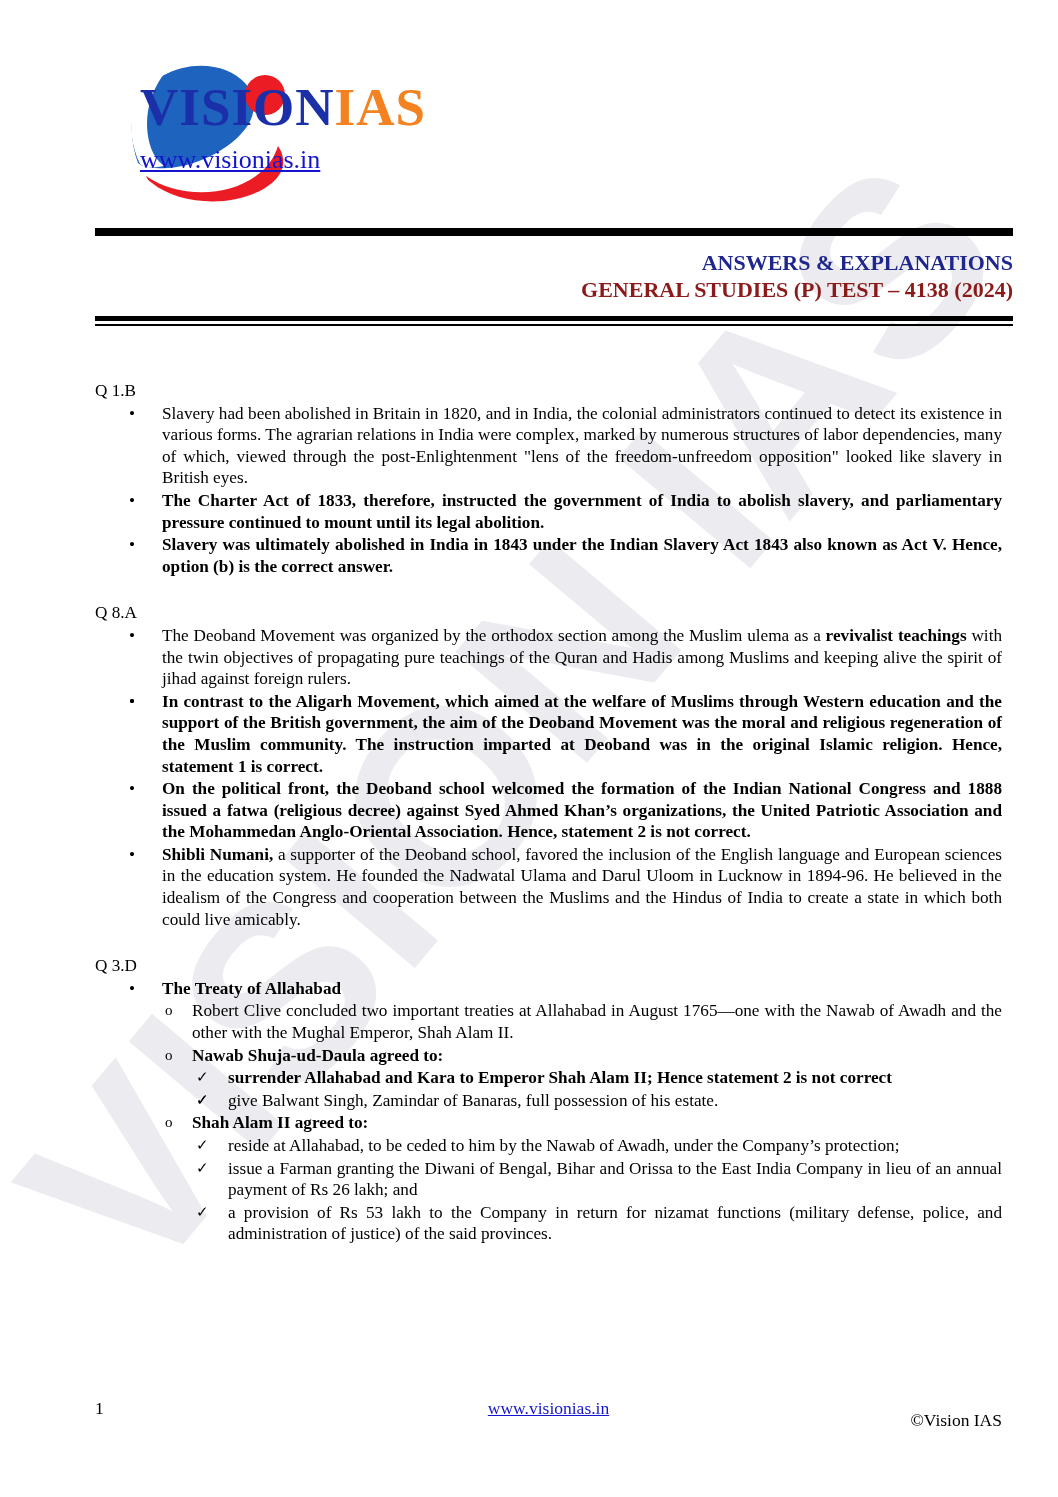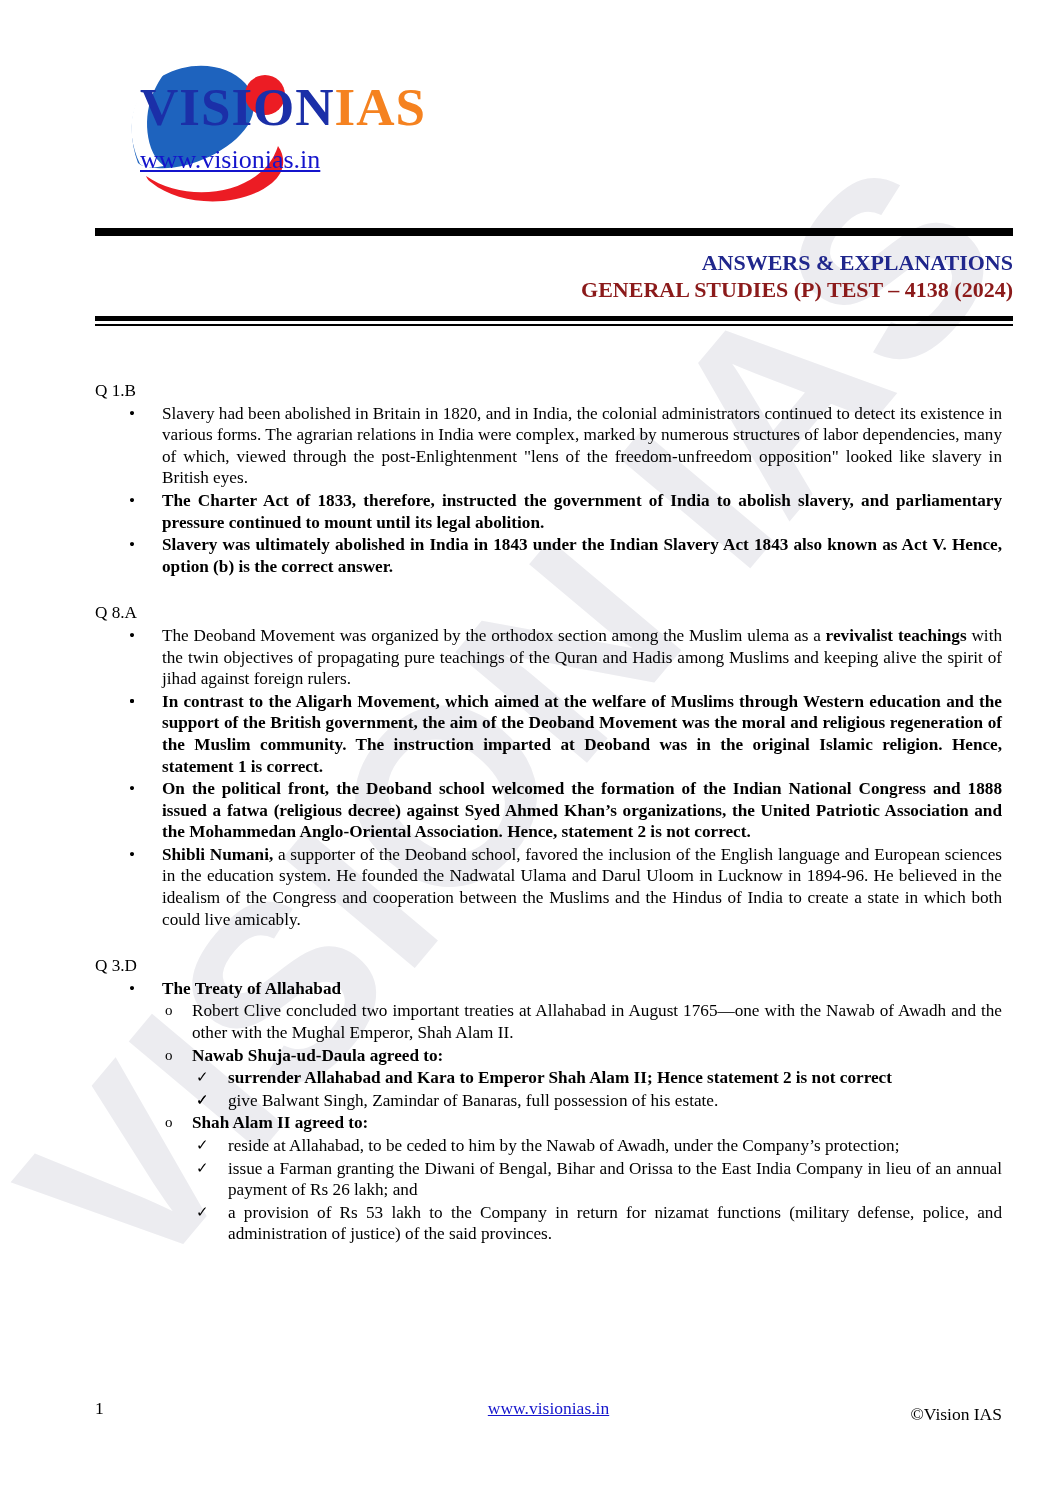--- a/index.html
+++ b/index.html
@@ -61,21 +61,21 @@
   .m1{left:34px;}
   .m2{left:70px;font-size:15px;}
   .m3{left:101px;font-size:15px;}
   
   .footer{
     position:absolute;left:95px;right:56px;top:1398px;height:26px;z-index:1;
     font-size:17.5px;
   }
   .footer .pg{position:absolute;left:0;top:0;}
   .footer .footer-link{position:absolute;left:50%;top:0;transform:translateX(-50%);}
-  .footer .copy{position:absolute;right:0;top:6px;}
+  .footer .copy{position:absolute;right:0;top:12px;}
 </style>
 </head>
 <body>
 
 <div class="page">
 
   <div class="watermark">VISION IAS</div>
 
   <div class="masthead">
     <div class="logo">

